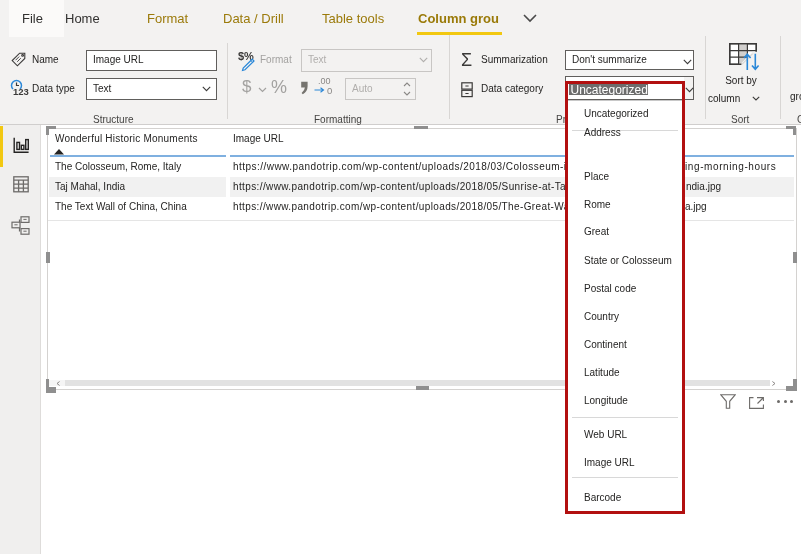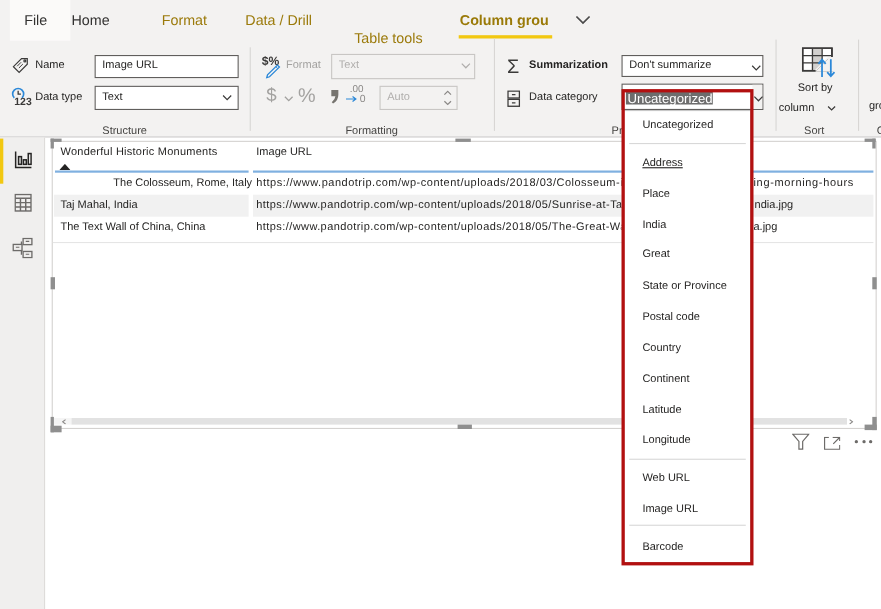--- a/index.html
+++ b/index.html
@@ -15,21 +15,21 @@
 <body>
 
 <div class="abs" style="left:0;top:0;width:801px;height:124px;background:#f3f2f1;border-bottom:1px solid #d0cecd;"></div>
 <div class="abs" style="left:9px;top:0;width:55px;height:37px;background:#fbfaf9;"></div>
 
 <div class="abs" style="left:0;top:11px;width:801px;height:17px;font-size:13px;color:#323130;">
   <span class="abs" style="left:22px;">File</span>
   <span class="abs" style="left:65px;">Home</span>
   <span class="abs" style="left:147px;color:#9b7a0a;">Format</span>
   <span class="abs" style="left:223px;color:#9b7a0a;">Data / Drill</span>
-  <span class="abs" style="left:322px;color:#9b7a0a;margin-top:16px;">Table tools</span>
+  <span class="abs" style="left:322px;color:#9b7a0a;">Table tools</span>
   <span class="abs" style="left:418px;color:#9a7a08;font-weight:bold;">Column grou</span>
 </div>
 <svg class="abs" style="left:522px;top:12px;" width="16" height="12" viewBox="0 0 16 12">
     <path d="M2 3 L8 9 L14 3" fill="none" stroke="#4a4a4a" stroke-width="1.6"></path>
   </svg>
 <div class="abs" style="left:417px;top:31.5px;width:85px;height:3px;background:#f2c811;"></div>
 
 <div class="abs" style="left:227px;top:43px;width:1px;height:76px;background:#d8d6d4;"></div>
 <div class="abs" style="left:449px;top:35px;width:1px;height:84px;background:#d8d6d4;"></div>
 <div class="abs" style="left:705px;top:36px;width:1px;height:83px;background:#d8d6d4;"></div>
@@ -88,21 +88,21 @@
 <div class="abs lbl" style="left:352px;top:83px;color:#b0aeac;">Auto</div>
 <svg class="abs" style="left:403px;top:82px;" width="8" height="5" viewBox="0 0 8 5">
     <path d="M1 4 L4 1 L7 4" fill="none" stroke="#8a8886" stroke-width="1.1"></path>
   </svg>
 <svg class="abs" style="left:403px;top:91px;" width="8" height="5" viewBox="0 0 8 5">
     <path d="M1 1 L4 4 L7 1" fill="none" stroke="#8a8886" stroke-width="1.1"></path>
   </svg>
 <div class="abs glbl" style="left:314px;top:114px;">Formatting</div>
 
 <div class="abs" style="left:461px;top:50px;font-size:18px;font-weight:400;color:#3b3a39;">Σ</div>
-<div class="abs lbl" style="left:481px;top:54px;font-weight:bold;">Summarization</div>
+<div class="abs lbl" style="left:481px;top:54px;">Summarization</div>
 <div class="abs" style="left:565px;top:49.5px;width:129px;height:20.5px;background:#fff;border:1px solid #605e5c;box-sizing:border-box;"></div>
 <div class="abs lbl" style="left:572px;top:54px;">Don't summarize</div>
 <svg class="abs" style="left:683px;top:59px;" width="9" height="6" viewBox="0 0 9 6">
     <path d="M0.8 0.8 L4.5 4.6 L8.2 0.8" fill="none" stroke="#3b3a39" stroke-width="1.1"></path>
   </svg>
 
 <svg class="abs" style="left:461px;top:82px;" width="12" height="16" viewBox="0 0 12 16">
   <g fill="none" stroke="#3b3a39" stroke-width="1.2">
     <rect x="0.8" y="0.8" width="10.4" height="6.3"></rect>
       <rect x="0.8" y="8.3" width="10.4" height="6.3"></rect>
@@ -164,21 +164,21 @@
 <div class="abs lbl" style="left:55px;top:133px;letter-spacing:0.22px;">Wonderful Historic Monuments</div>
 <div class="abs lbl" style="left:233px;top:133px;">Image URL</div>
 <svg class="abs" style="left:54px;top:149px;" width="10" height="5.5" viewBox="0 0 10 5.5">
     <polygon points="5,0 10,5.5 0,5.5" fill="#252423"></polygon>
   </svg>
 <div class="abs" style="left:50px;top:155px;width:176px;height:1.5px;background:#7fb0e0;"></div>
 <div class="abs" style="left:230px;top:155px;width:564px;height:1.5px;background:#7fb0e0;"></div>
 
 <div class="abs" style="left:49px;top:177px;width:177px;height:20px;background:#f1f1f1;"></div>
 <div class="abs" style="left:230px;top:177px;width:564px;height:20px;background:#f1f1f1;"></div>
-<div class="abs lbl" style="left:55px;top:161px;margin-left:48px;">The Colosseum, Rome, Italy</div>
+<div class="abs lbl" style="left:55px;top:161px;">The Colosseum, Rome, Italy</div>
 <div class="abs lbl" style="left:55px;top:181px;">Taj Mahal, India</div>
 <div class="abs lbl" style="left:55px;top:201px;">The Text Wall of China, China</div>
 <div class="abs lbl" style="left:233px;top:161px;width:332px;overflow:hidden;white-space:nowrap;letter-spacing:0.46px;">https://www.pandotrip.com/wp-content/uploads/2018/03/Colosseum-in-the-early-morning-hours.jpg</div>
 <div class="abs lbl" style="left:233px;top:181px;width:332px;overflow:hidden;white-space:nowrap;letter-spacing:0.38px;">https://www.pandotrip.com/wp-content/uploads/2018/05/Sunrise-at-Taj-Mahal-India.jpg</div>
 <div class="abs lbl" style="left:233px;top:201px;width:332px;overflow:hidden;white-space:nowrap;letter-spacing:0.38px;">https://www.pandotrip.com/wp-content/uploads/2018/05/The-Great-Wall-of-China.jpg</div>
 <div class="abs lbl" style="left:685px;top:161px;letter-spacing:0.6px;">ing-morning-hours</div>
 <div class="abs lbl" style="left:686px;top:181px;">ndia.jpg</div>
 <div class="abs lbl" style="left:685px;top:201px;">a.jpg</div>
 <div class="abs" style="left:48px;top:220px;width:746px;height:1px;background:#e5e5e5;"></div>
 
@@ -221,25 +221,25 @@
 <div class="abs" style="left:684px;top:77px;width:9px;height:22px;background:#f3f2f1;"></div>
 <svg class="abs" style="left:685px;top:87px;" width="9" height="6" viewBox="0 0 9 6">
     <path d="M0.8 0.8 L4.5 4.6 L8.2 0.8" fill="none" stroke="#3b3a39" stroke-width="1.1"></path>
   </svg>
 <div class="abs" style="left:569px;top:82px;width:79px;height:13px;background:#6d6d6d;"></div>
 <div class="abs" style="left:570.5px;top:82.5px;font-size:12px;color:#fff;">Uncategorized</div>
 
 <div class="abs" style="left:566px;top:100px;width:117px;height:412px;background:#fff;border:1px solid #c8c8c8;box-sizing:border-box;"></div>
 <div class="abs lbl" style="left:584px;top:108px;">Uncategorized</div>
 <div class="abs" style="left:572px;top:130px;width:106px;height:1px;background:#d8d8d8;"></div>
-<div class="abs lbl" style="left:584px;top:143px;text-decoration:underline;">Address</div>
+<div class="abs lbl" style="left:584px;top:127px;">Address</div>
 <div class="abs lbl" style="left:584px;top:170.5px;text-align:right;">Place</div>
-<div class="abs lbl" style="left:584px;top:198.5px;">India</div>
+<div class="abs lbl" style="left:584px;top:198.5px;">Rome</div>
 <div class="abs lbl" style="left:584px;top:226px;">Great</div>
-<div class="abs lbl" style="left:584px;top:254.5px;">State or Province</div>
+<div class="abs lbl" style="left:584px;top:254.5px;">State or Colosseum</div>
 <div class="abs lbl" style="left:584px;top:282.5px;text-align:center;">Postal code</div>
 <div class="abs lbl" style="left:584px;top:311px;">Country</div>
 <div class="abs lbl" style="left:584px;top:339px;">Continent</div>
 <div class="abs lbl" style="left:584px;top:367px;">Latitude</div>
 <div class="abs lbl" style="left:584px;top:395px;">Longitude</div>
 <div class="abs" style="left:572px;top:417px;width:106px;height:1px;background:#d8d8d8;"></div>
 <div class="abs lbl" style="left:584px;top:428.5px;">Web URL</div>
 <div class="abs lbl" style="left:584px;top:456.5px;">Image URL</div>
 <div class="abs" style="left:572px;top:477px;width:106px;height:1px;background:#d8d8d8;"></div>
 <div class="abs lbl" style="left:584px;top:492px;">Barcode</div>

